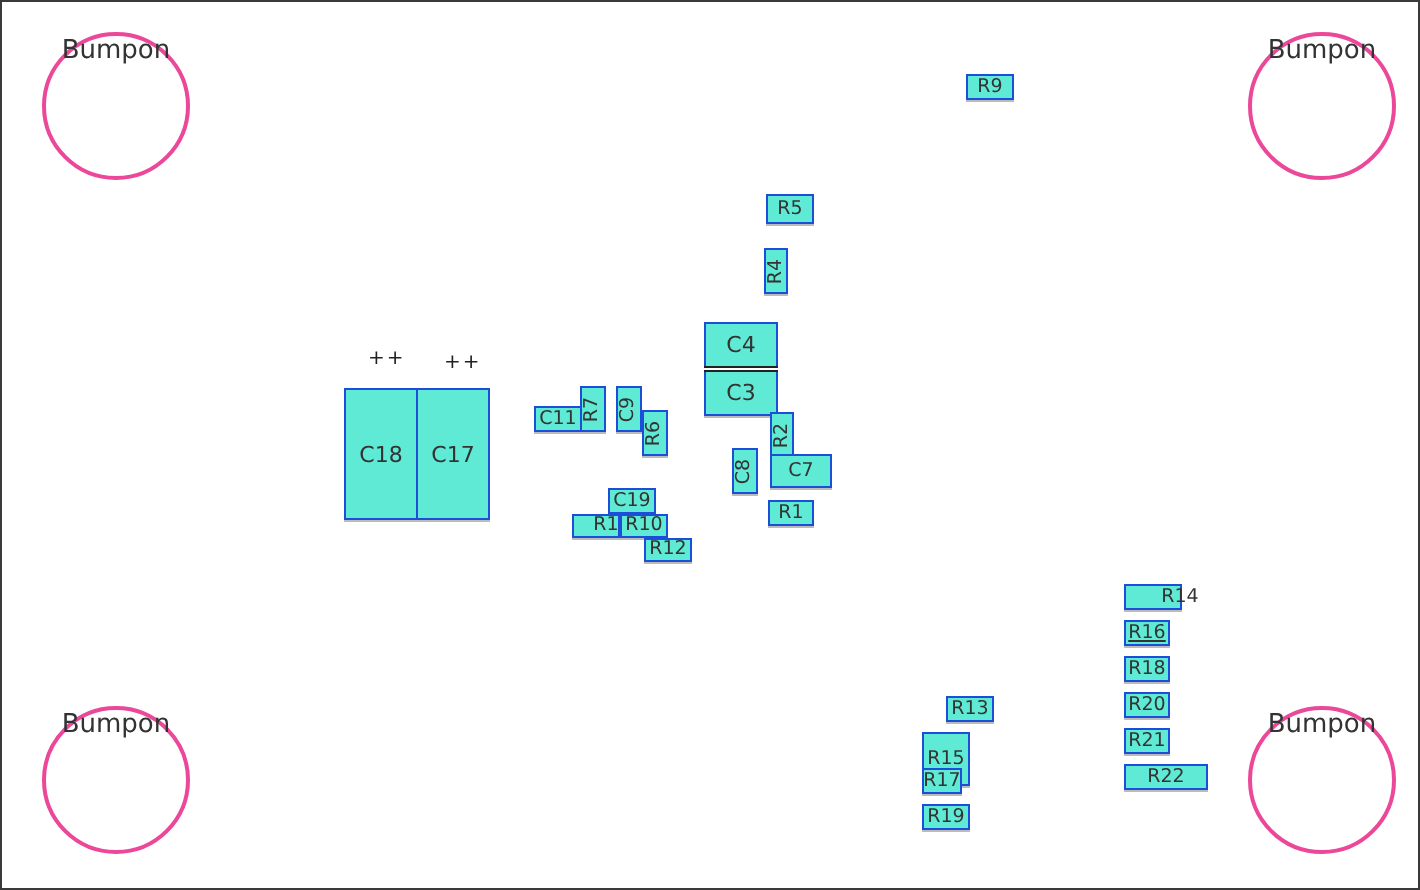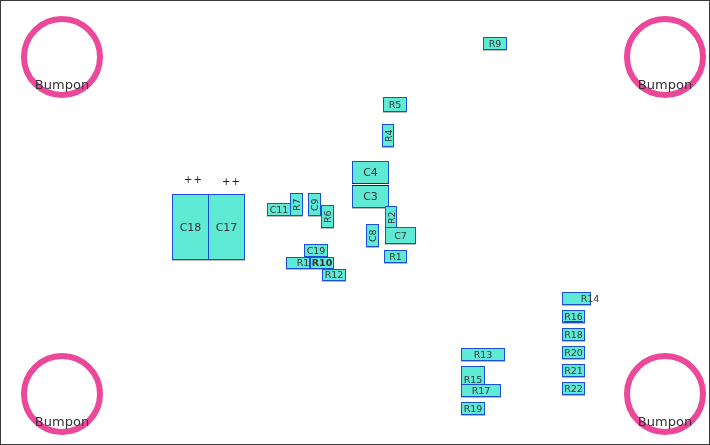--- a/index.html
+++ b/index.html
@@ -2,22 +2,22 @@
 <html><head>
   <meta charset="utf-8">
   <style>
     html, body { margin: 0; padding: 0; background: #ffffff; }
     body { width: 710px; height: 445px; overflow: hidden; position: relative; font-family: "DejaVu Sans", sans-serif; }
     #board {
       position: absolute; left: 0; top: 0; width: 708px; height: 443px;
       border: 1px solid #3a3a3a; background: #ffffff; box-sizing: content-box;
     }
     .bumpon {
-      position: absolute; width: 70px; height: 70px; border: 6px solid #ec4899;
-      border-radius: 50%; display: flex; align-items: flex-end; justify-content: center;
+      position: absolute; width: 70px; height: 70px; border: 2px solid #ec4899;
+      border-radius: 50%; display: flex; align-items: flex-start; justify-content: center;
       font-size: 13px; color: #333; box-sizing: content-box;
     }
     .comp {
       position: absolute; border: 1px solid #1d4ed8; background: #5eead4;
       display: flex; align-items: center; justify-content: center;
       font-size: 9.5px; color: #333; box-sizing: border-box; line-height: 1;
       box-shadow: 0 1px 0 #bbb;
     }
     .comp.big { font-size: 11px; }
     .comp .vtext { transform: rotate(-90deg); white-space: nowrap; display: inline-block; }
@@ -90,51 +90,51 @@
       </div>
       <div class="comp" style="left: 383px; top: 249px; width: 23px; height: 13px;">
         <span>R1</span>
       </div>
       <div class="comp" style="left: 303px; top: 243px; width: 24px; height: 13px;">
         <span>C19</span>
       </div>
       <div class="comp" style="left: 285px; top: 256px; width: 24px; height: 12px; padding-left: 16px;">
         <span>R11</span>
       </div>
-      <div class="comp" style="left: 309px; top: 256px; width: 24px; height: 12px; font-weight: bold;">
+      <div class="comp" style="left: 309px; top: 256px; width: 24px; height: 12px;">
         <span>R10</span>
       </div>
       <div class="comp" style="left: 321px; top: 268px; width: 24px; height: 12px;">
         <span>R12</span>
       </div>
       <div class="comp" style="left: 561px; top: 291px; width: 23px; height: 13px; padding-left: 27px;">
         <span>R14</span>
       </div>
       <div class="comp" style="left: 561px; top: 309px; width: 23px; height: 13px; text-decoration: underline;">
         <span>R16</span>
       </div>
       <div class="comp" style="left: 561px; top: 327px; width: 23px; height: 13px;">
         <span>R18</span>
       </div>
       <div class="comp" style="left: 561px; top: 345px; width: 23px; height: 13px;">
         <span>R20</span>
       </div>
       <div class="comp" style="left: 561px; top: 363px; width: 23px; height: 13px;">
         <span>R21</span>
       </div>
-      <div class="comp" style="left: 561px; top: 381px; width: 23px; height: 13px;">
+      <div class="comp" style="left: 561px; top: 381px; width: 42px; height: 13px;">
         <span>R22</span>
       </div>
-      <div class="comp" style="left: 460px; top: 347px; width: 44px; height: 13px;">
+      <div class="comp" style="left: 472px; top: 347px; width: 24px; height: 13px;">
         <span>R13</span>
       </div>
       <div class="comp" style="left: 460px; top: 365px; width: 24px; height: 27px;">
         <span>R15</span>
       </div>
-      <div class="comp" style="left: 460px; top: 383px; width: 40px; height: 13px;">
+      <div class="comp" style="left: 460px; top: 383px; width: 20px; height: 13px;">
         <span>R17</span>
       </div>
       <div class="comp" style="left: 460px; top: 401px; width: 24px; height: 13px;">
         <span>R19</span>
       </div>
       <div class="split" style="left: 351px; top: 182px; width: 37px;"></div>
     </div>
 </div>
 
 </body></html>

